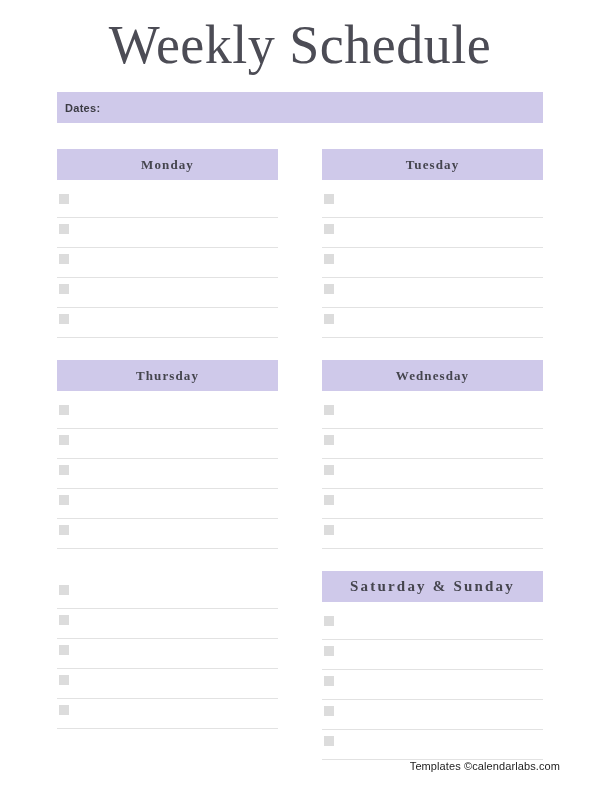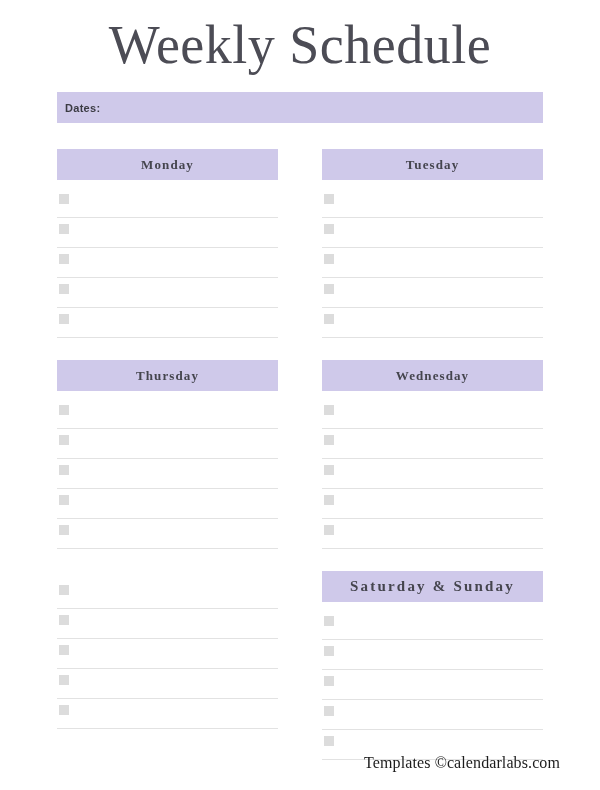--- a/index.html
+++ b/index.html
@@ -116,22 +116,22 @@
     right: 0;
     top: 0;
     bottom: 0;
   }
 
   
   .footer {
     position: absolute;
     right: 40px;
     bottom: 18px;
-    font-family: Liberation Serif, serif;
-    font-size: 16px;
+    font-family: Liberation Sans, sans-serif;
+    font-size: 11px;
     color: #1c1c1c;
     letter-spacing: 0.1px;
   }
 </style>
 </head>
 <body>
 
 <div class="page">
 
   <h1 class="title">Weekly Schedule</h1>

